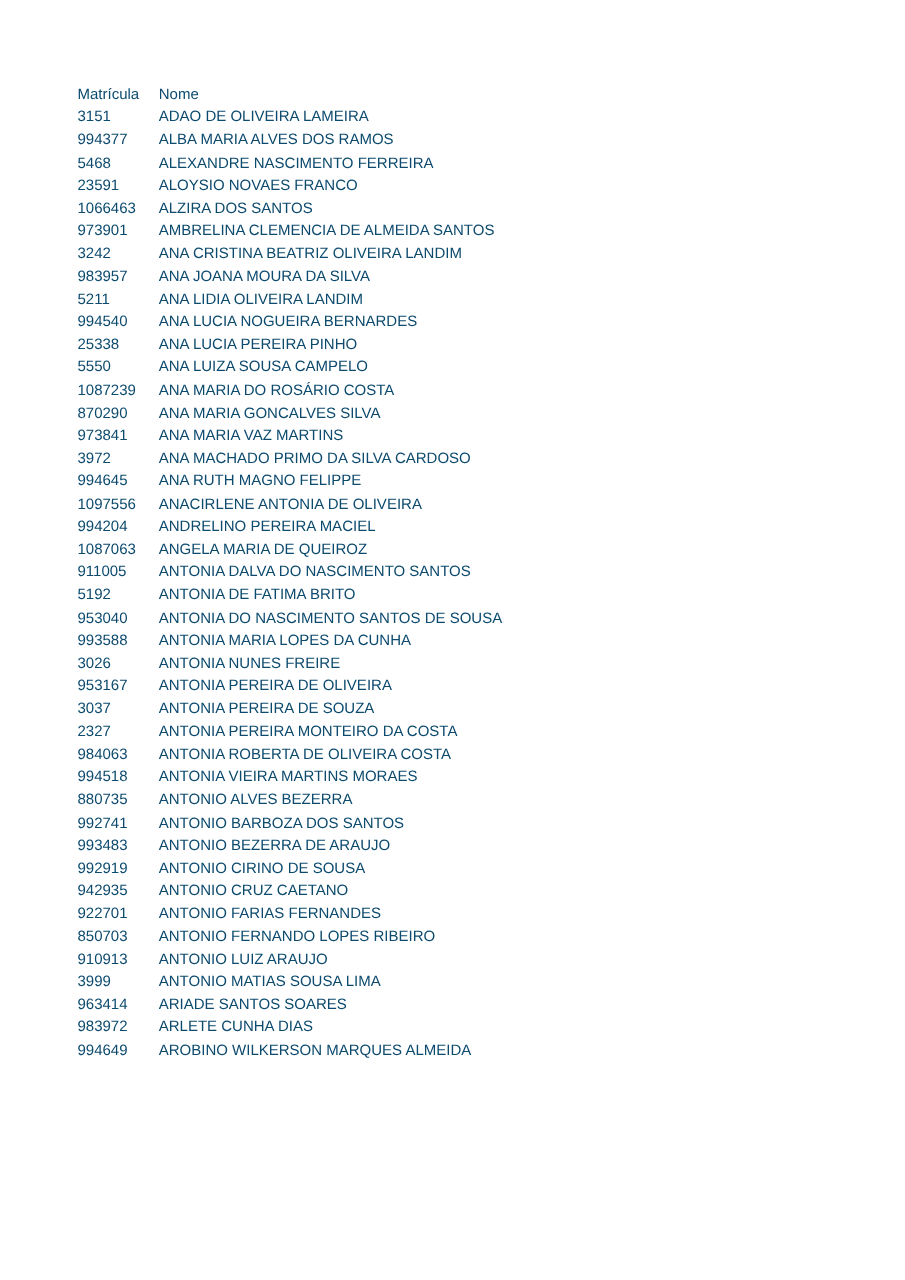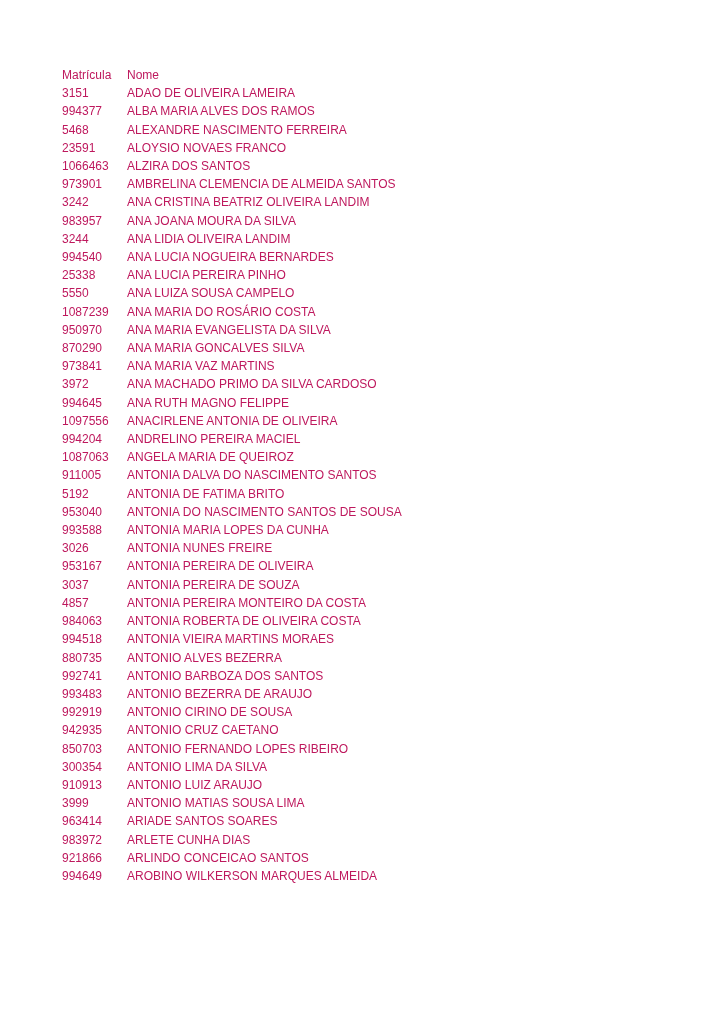--- a/index.html
+++ b/index.html
@@ -16,21 +16,21 @@
     font-family: "Liberation Sans", "DejaVu Sans", sans-serif;
   }
   .content {
     position: absolute;
     left: 62px;
     top: 66px;
   }
   table.roster {
     border-collapse: collapse;
     font-size: 12px;
-    color: #be185d;
+    color: #0c4a6e;
   }
   table.roster th,
   table.roster td {
     padding: 0;
     margin: 0;
     height: 18.2px;
     line-height: 18.2px;
     font-weight: 400;
     text-align: left;
     vertical-align: middle;
@@ -91,21 +91,21 @@
             <td>3242</td>
             <td>ANA CRISTINA BEATRIZ OLIVEIRA LANDIM</td>
           </tr>
 
           <tr>
             <td>983957</td>
             <td>ANA JOANA MOURA DA SILVA</td>
           </tr>
 
           <tr>
-            <td>3244</td>
+            <td>5211</td>
             <td>ANA LIDIA OLIVEIRA LANDIM</td>
           </tr>
 
           <tr>
             <td>994540</td>
             <td>ANA LUCIA NOGUEIRA BERNARDES</td>
           </tr>
 
           <tr>
             <td>25338</td>
@@ -115,24 +115,20 @@
           <tr>
             <td>5550</td>
             <td>ANA LUIZA SOUSA CAMPELO</td>
           </tr>
 
           <tr>
             <td>1087239</td>
             <td>ANA MARIA DO ROSÁRIO COSTA</td>
           </tr>
 
-          <tr>
-            <td>950970</td>
-            <td>ANA MARIA EVANGELISTA DA SILVA</td>
-          </tr>
 
           <tr>
             <td>870290</td>
             <td>ANA MARIA GONCALVES SILVA</td>
           </tr>
 
           <tr>
             <td>973841</td>
             <td>ANA MARIA VAZ MARTINS</td>
           </tr>
@@ -191,21 +187,21 @@
             <td>953167</td>
             <td>ANTONIA PEREIRA DE OLIVEIRA</td>
           </tr>
 
           <tr>
             <td>3037</td>
             <td>ANTONIA PEREIRA DE SOUZA</td>
           </tr>
 
           <tr>
-            <td>4857</td>
+            <td>2327</td>
             <td>ANTONIA PEREIRA MONTEIRO DA COSTA</td>
           </tr>
 
           <tr>
             <td>984063</td>
             <td>ANTONIA ROBERTA DE OLIVEIRA COSTA</td>
           </tr>
 
           <tr>
             <td>994518</td>
@@ -230,31 +226,31 @@
           <tr>
             <td>992919</td>
             <td>ANTONIO CIRINO DE SOUSA</td>
           </tr>
 
           <tr>
             <td>942935</td>
             <td>ANTONIO CRUZ CAETANO</td>
           </tr>
 
+          <tr>
+            <td>922701</td>
+            <td>ANTONIO FARIAS FERNANDES</td>
+          </tr>
 
           <tr>
             <td>850703</td>
             <td>ANTONIO FERNANDO LOPES RIBEIRO</td>
           </tr>
 
 
-          <tr>
-            <td>300354</td>
-            <td>ANTONIO LIMA DA SILVA</td>
-          </tr>
 
           <tr>
             <td>910913</td>
             <td>ANTONIO LUIZ ARAUJO</td>
           </tr>
 
           <tr>
             <td>3999</td>
             <td>ANTONIO MATIAS SOUSA LIMA</td>
           </tr>
@@ -262,24 +258,20 @@
           <tr>
             <td>963414</td>
             <td>ARIADE SANTOS SOARES</td>
           </tr>
 
           <tr>
             <td>983972</td>
             <td>ARLETE CUNHA DIAS</td>
           </tr>
 
-          <tr>
-            <td>921866</td>
-            <td>ARLINDO CONCEICAO SANTOS</td>
-          </tr>
 
           <tr>
             <td>994649</td>
             <td>AROBINO WILKERSON MARQUES ALMEIDA</td>
           </tr>
         </tbody>
     </table>
   </div>
 </div>
 

